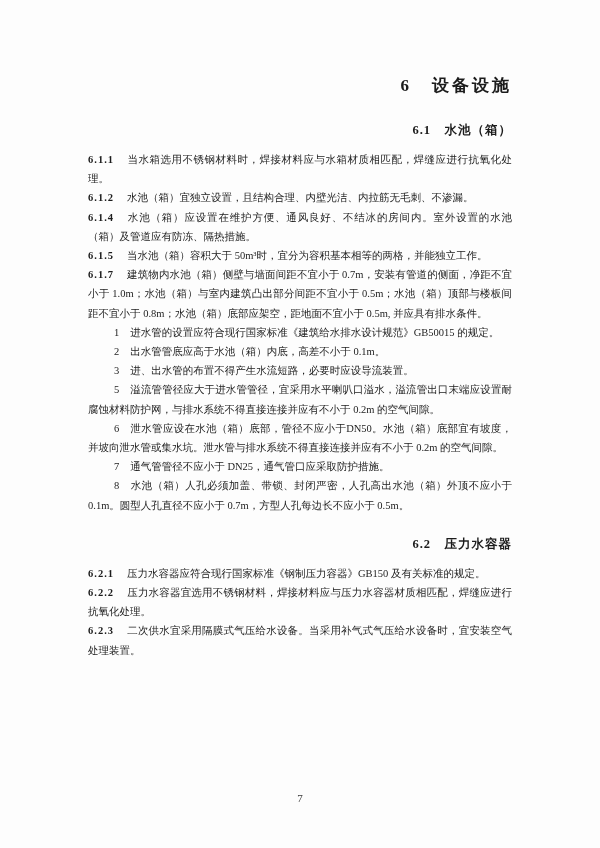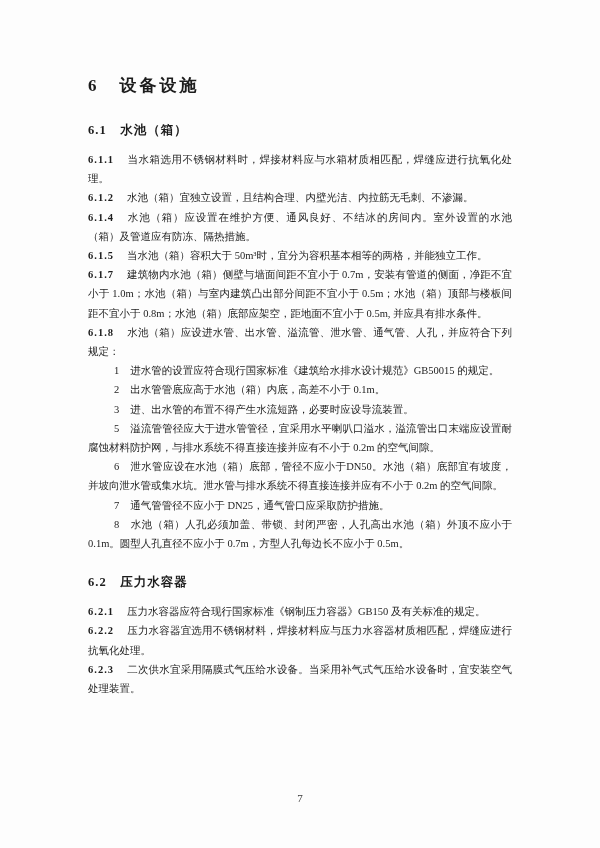--- a/index.html
+++ b/index.html
@@ -10,29 +10,29 @@
     height: 848px;
     background: #fdfdfd;
     padding: 76px 88px 0 88px;
     font-family: "Liberation Serif", "DejaVu Serif", serif;
     color: #1c1c1c;
     overflow: hidden;
   }
   .chapter-title {
     font-size: 17px;
     font-weight: bold;
-    text-align: left;
+    text-align: right;
     letter-spacing: 3px;
     line-height: 20px;
     margin: 0 0 26px 0;
   }
   .section-heading {
     font-size: 12.5px;
     font-weight: bold;
-    text-align: left;
+    text-align: right;
     letter-spacing: 1px;
     line-height: 16px;
     margin: 0 0 12px 0;
   }
   .section-2 .section-heading { margin-top: 21px; }
   .clause {
     font-size: 10.5px;
     line-height: 19.2px;
     text-align: justify;
     margin: 0;
@@ -70,21 +70,20 @@
   <h1 class="chapter-title">6　设备设施</h1>
 
   <div class="section section-1">
     <h2 class="section-heading">6.1　水池（箱）</h2>
 
     <p class="clause"><span class="clause-num">6.1.1</span><span>当水箱选用不锈钢材料时，焊接材料应与水箱材质相匹配，焊缝应进行抗氧化处理。</span></p>
     <p class="clause"><span class="clause-num">6.1.2</span><span>水池（箱）宜独立设置，且结构合理、内壁光洁、内拉筋无毛刺、不渗漏。</span></p>
     <p class="clause"><span class="clause-num">6.1.4</span><span>水池（箱）应设置在维护方便、通风良好、不结冰的房间内。室外设置的水池（箱）及管道应有防冻、隔热措施。</span></p>
     <p class="clause"><span class="clause-num">6.1.5</span><span>当水池（箱）容积大于 50m³时，宜分为容积基本相等的两格，并能独立工作。</span></p>
     <p class="clause"><span class="clause-num">6.1.7</span><span>建筑物内水池（箱）侧壁与墙面间距不宜小于 0.7m，安装有管道的侧面，净距不宜小于 1.0m；水池（箱）与室内建筑凸出部分间距不宜小于 0.5m；水池（箱）顶部与楼板间距不宜小于 0.8m；水池（箱）底部应架空，距地面不宜小于 0.5m, 并应具有排水条件。</span></p>
-    <p class="clause"><span class="clause-num">6.1.8</span><span>水池（箱）应设进水管、出水管、溢流管、泄水管、通气管、人孔，并应符合下列规定：</span></p>
 
     <p class="subclause"><span class="subclause-num">1</span><span>进水管的设置应符合现行国家标准《建筑给水排水设计规范》GB50015 的规定。</span></p>
     <p class="subclause"><span class="subclause-num">2</span><span>出水管管底应高于水池（箱）内底，高差不小于 0.1m。</span></p>
     <p class="subclause"><span class="subclause-num">3</span><span>进、出水管的布置不得产生水流短路，必要时应设导流装置。</span></p>
     <p class="subclause"><span class="subclause-num">5</span><span>溢流管管径应大于进水管管径，宜采用水平喇叭口溢水，溢流管出口末端应设置耐腐蚀材料防护网，与排水系统不得直接连接并应有不小于 0.2m 的空气间隙。</span></p>
     <p class="subclause"><span class="subclause-num">6</span><span>泄水管应设在水池（箱）底部，管径不应小于DN50。水池（箱）底部宜有坡度，并坡向泄水管或集水坑。泄水管与排水系统不得直接连接并应有不小于 0.2m 的空气间隙。</span></p>
     <p class="subclause"><span class="subclause-num">7</span><span>通气管管径不应小于 DN25，通气管口应采取防护措施。</span></p>
     <p class="subclause"><span class="subclause-num">8</span><span>水池（箱）人孔必须加盖、带锁、封闭严密，人孔高出水池（箱）外顶不应小于 0.1m。圆型人孔直径不应小于 0.7m，方型人孔每边长不应小于 0.5m。</span></p>
   </div>
 

